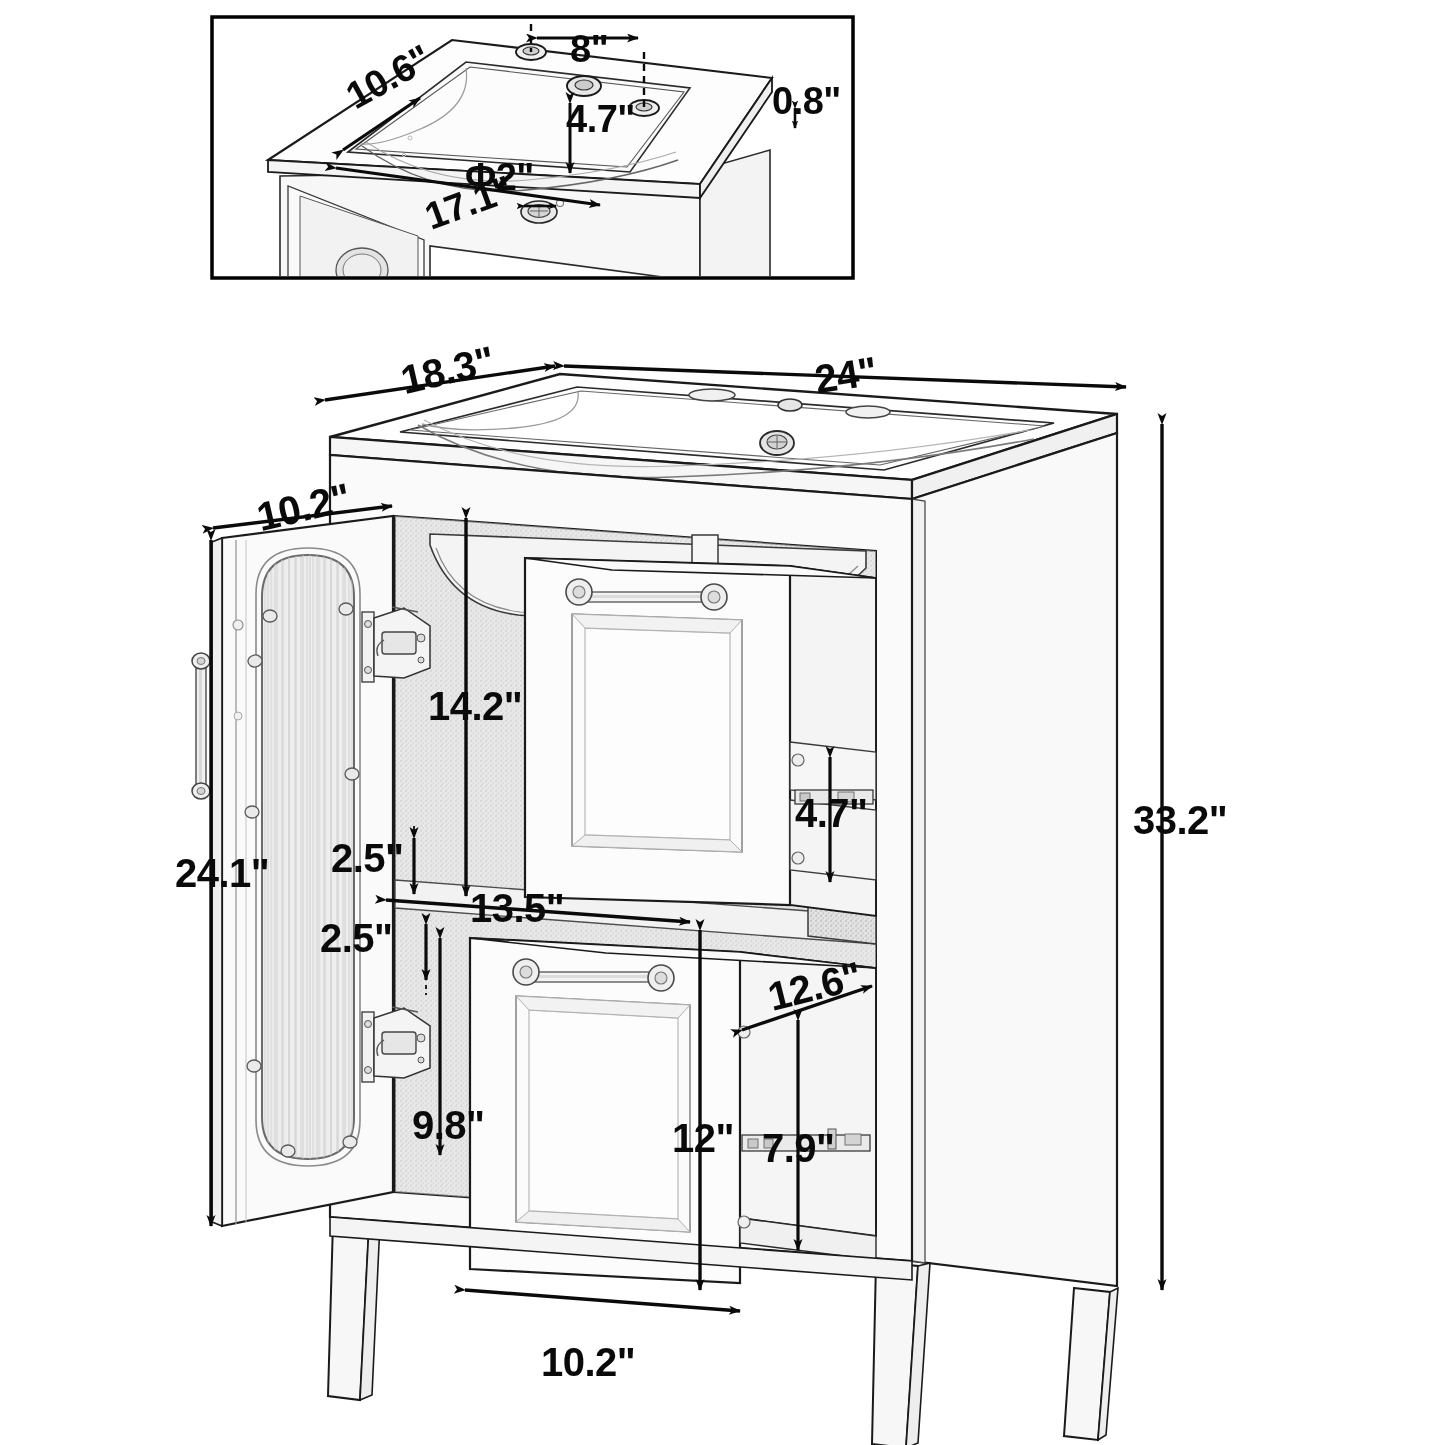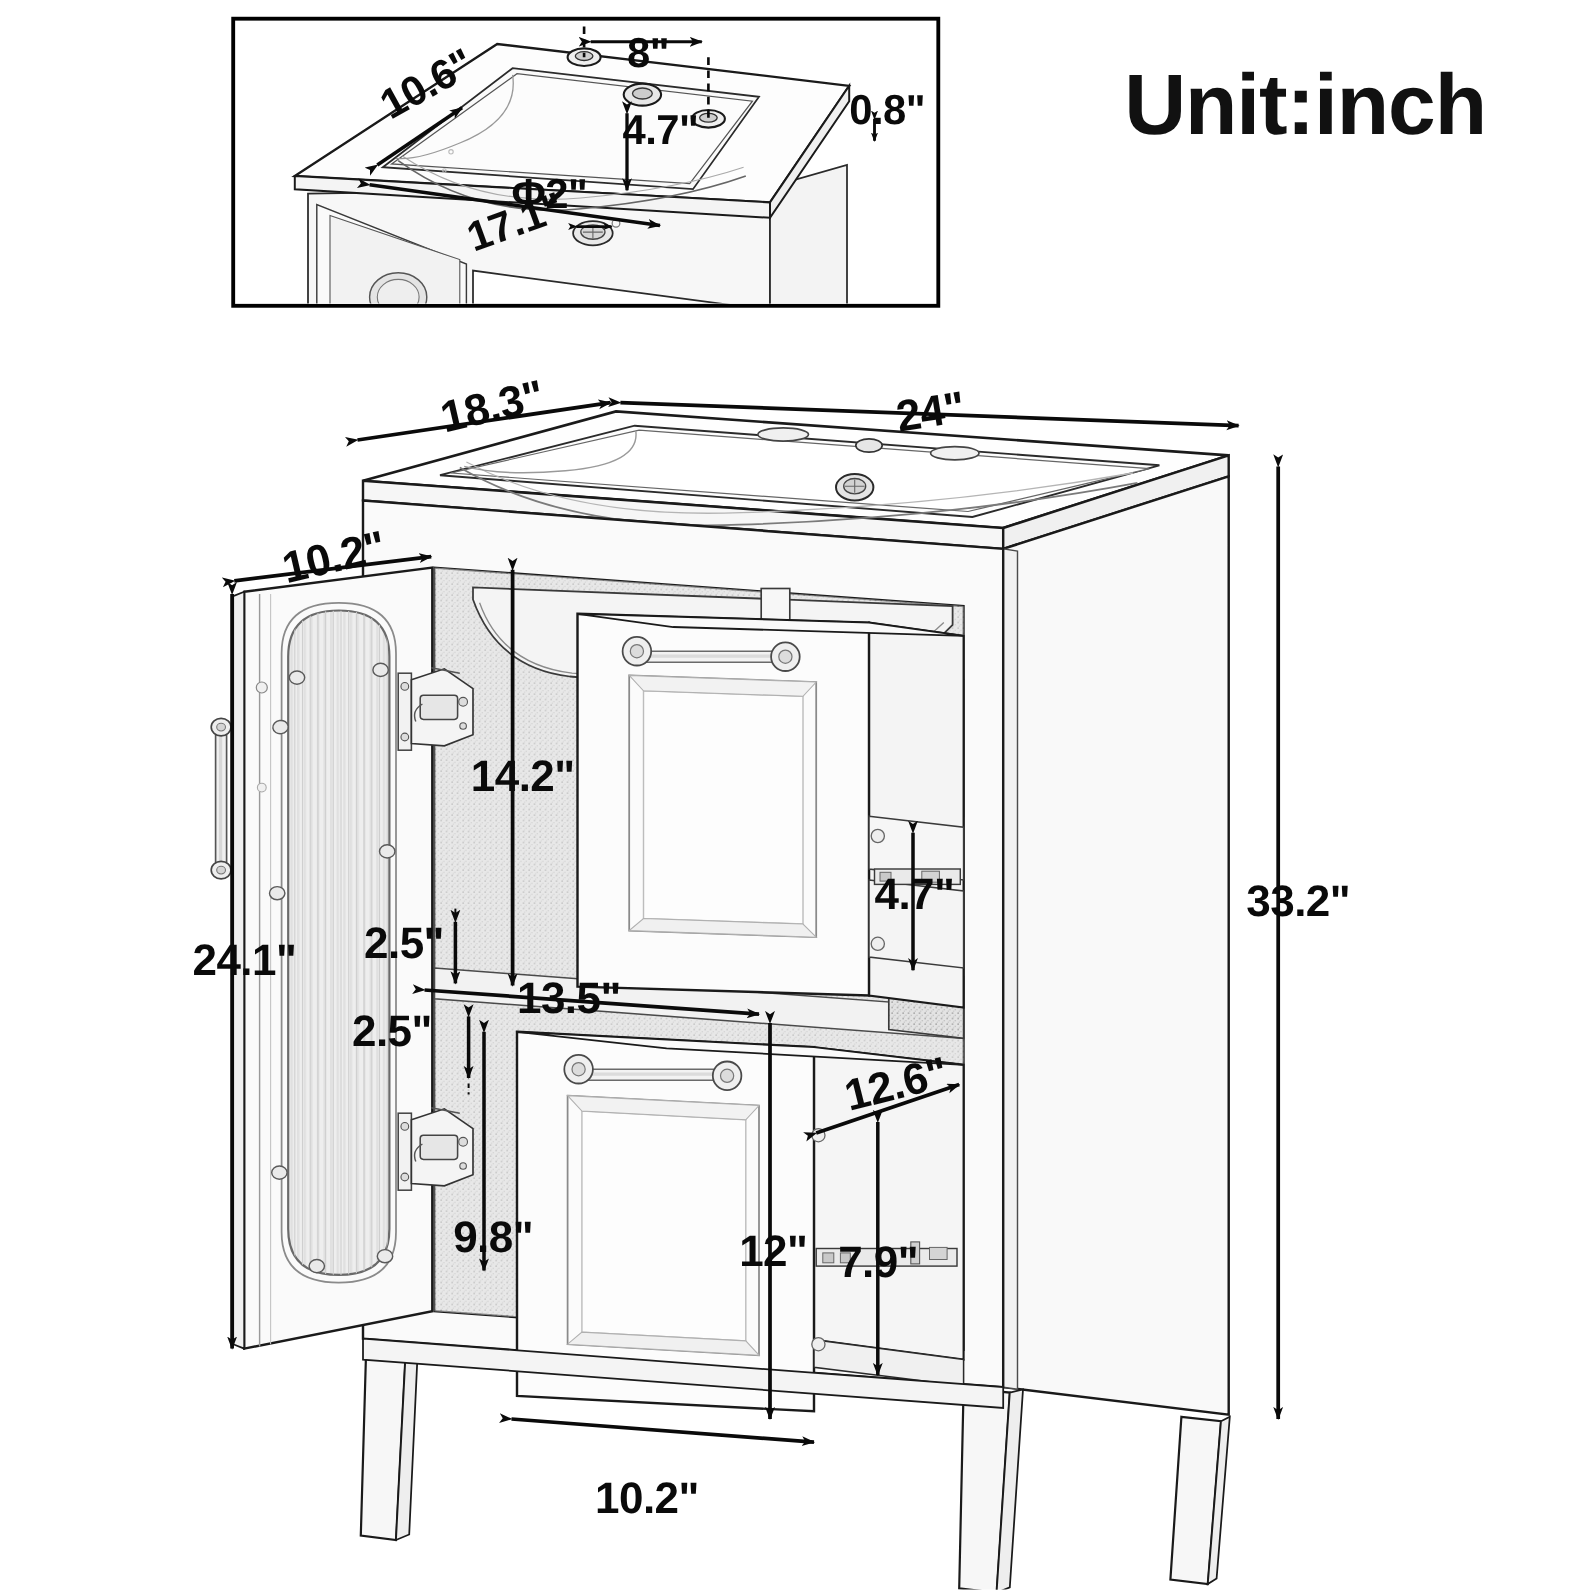--- a/index.html
+++ b/index.html
@@ -324,21 +324,20 @@
 
       <path d="M798,1020 L798,1250" stroke-width="3.2" marker-start="url(#ah)" marker-end="url(#ah)"></path>
 
       <path d="M465,1290 L740,1311" stroke-width="3.4" marker-start="url(#ah)" marker-end="url(#ah)"></path>
 
       <path d="M1162,424 L1162,1290" stroke-width="3.4" marker-start="url(#ah)" marker-end="url(#ah)"></path>
     </g>
   </g>
 </svg>
 
-<div class="unit-title" style="left:1022px;top:56px;">Unit:inch</div>
 
 <div class="dimtxt" style="left:570px;top:30px;font-size:38px;">8"</div>
 <div class="dimtxt" style="left:340px;top:82px;font-size:38px;transform:rotate(-29deg);transform-origin:left top;">10.6"</div>
 <div class="dimtxt" style="left:772px;top:82px;font-size:38px;">0.8"</div>
 <div class="dimtxt" style="left:566px;top:100px;font-size:38px;">4.7"</div>
 <div class="dimtxt" style="left:465px;top:158px;font-size:38px;">Φ2"</div>
 <div class="dimtxt" style="left:420px;top:200px;font-size:38px;transform:rotate(-20deg);transform-origin:left top;">17.1"</div>
 
 <div class="dimtxt" style="left:397px;top:361px;font-size:40px;transform:rotate(-13deg);transform-origin:left top;">18.3"</div>
 <div class="dimtxt" style="left:812px;top:360px;font-size:40px;transform:rotate(-9deg);transform-origin:left top;">24"</div>

